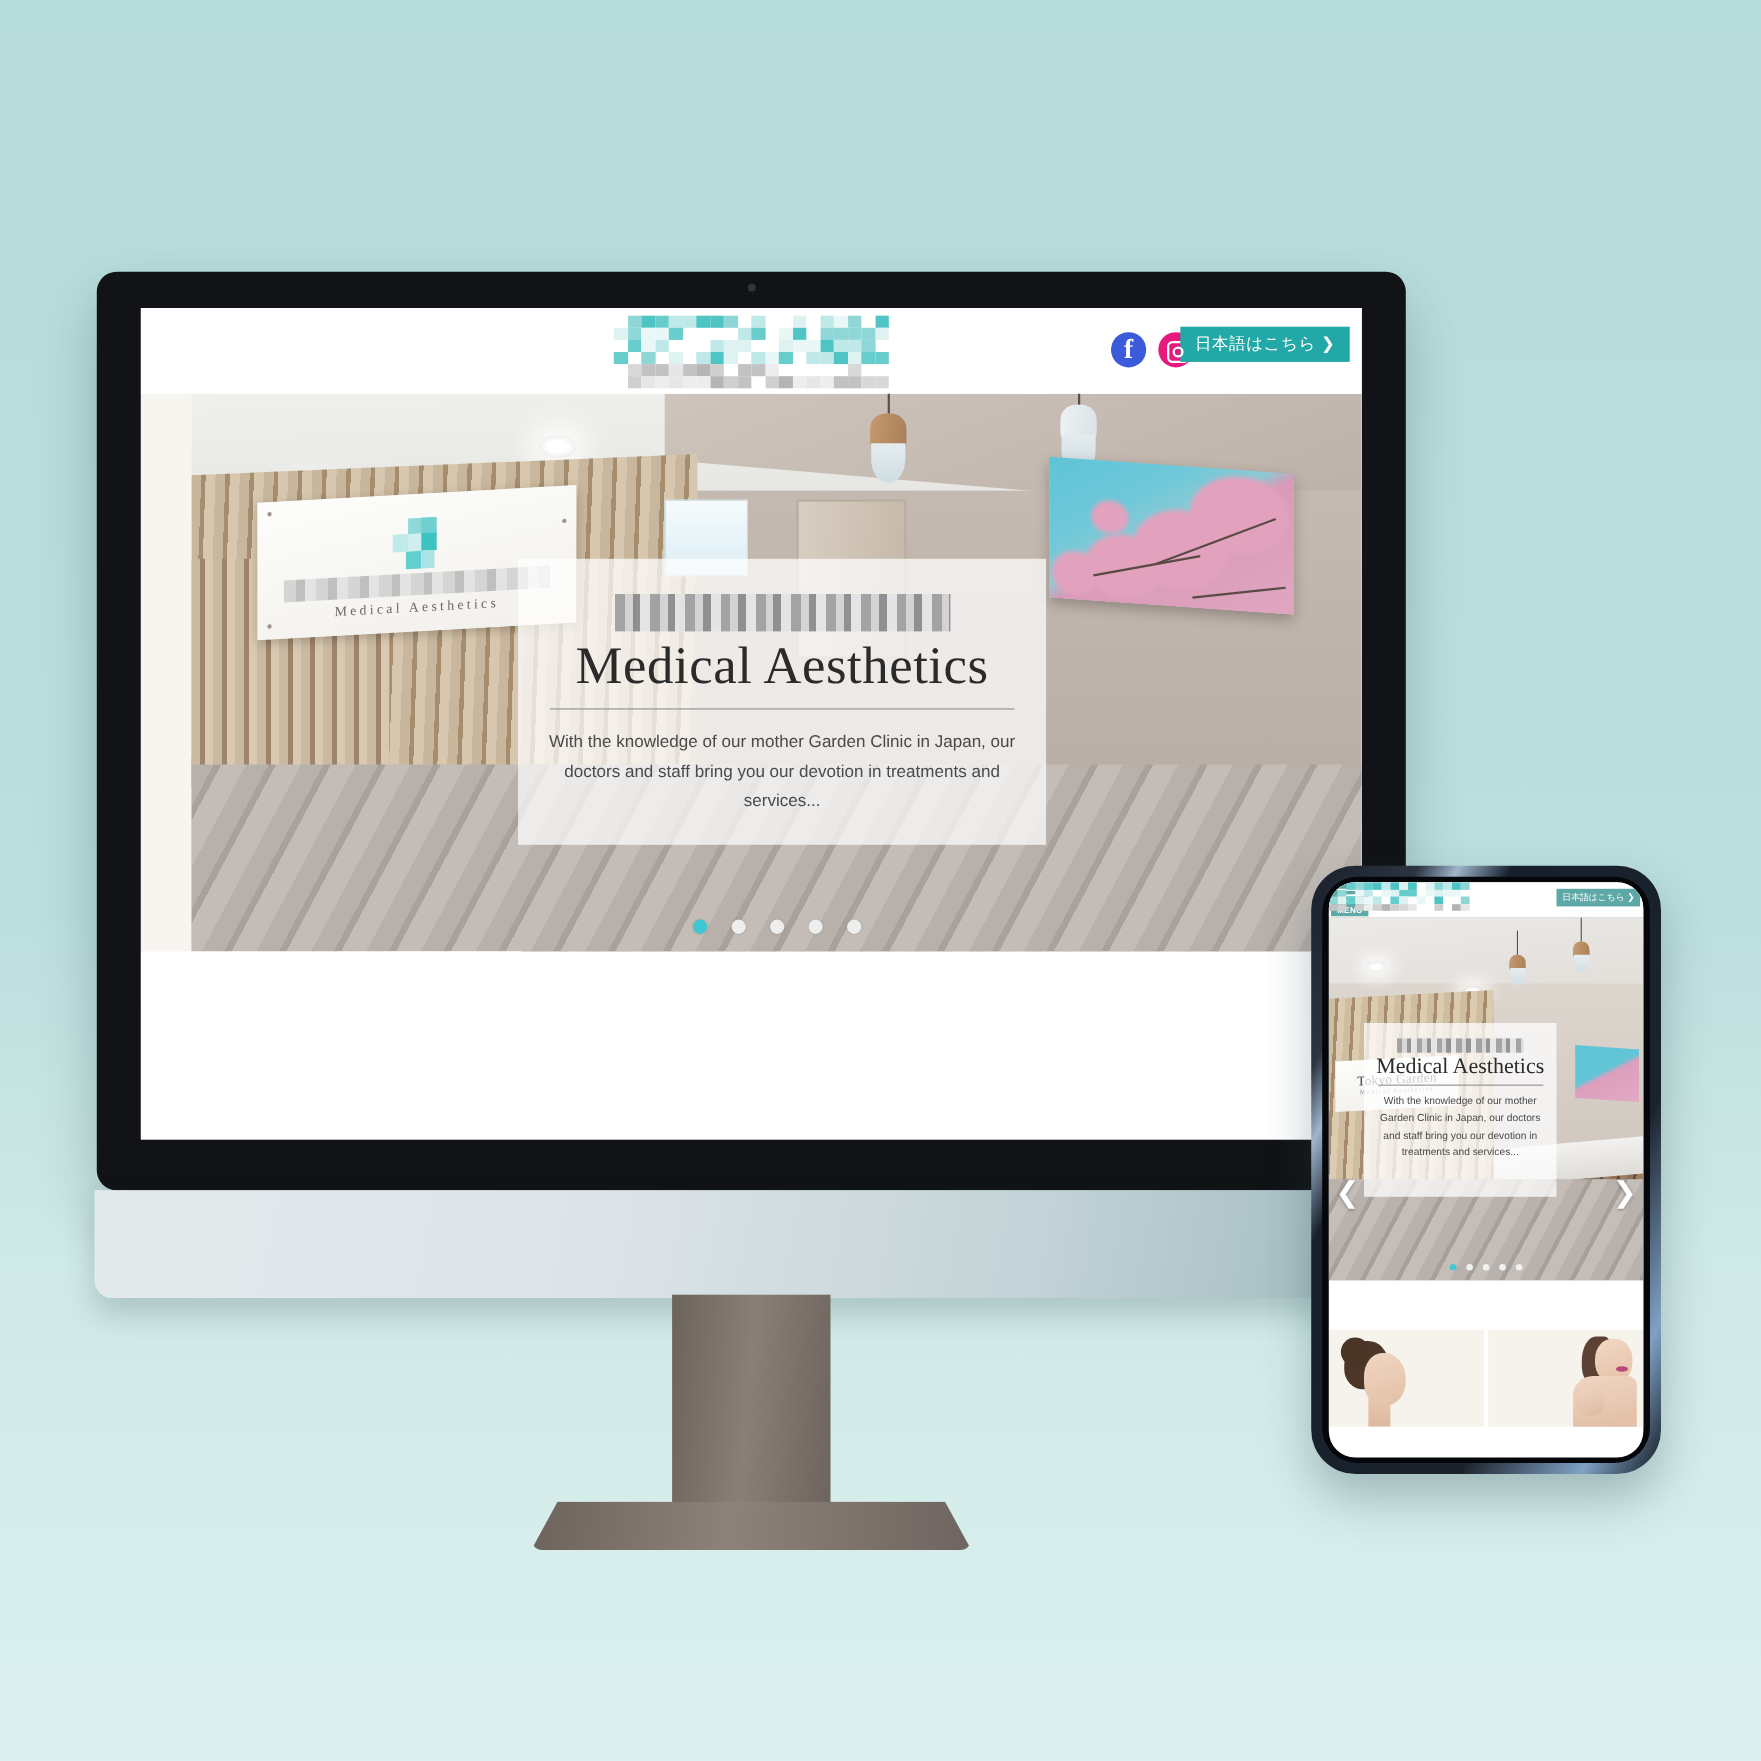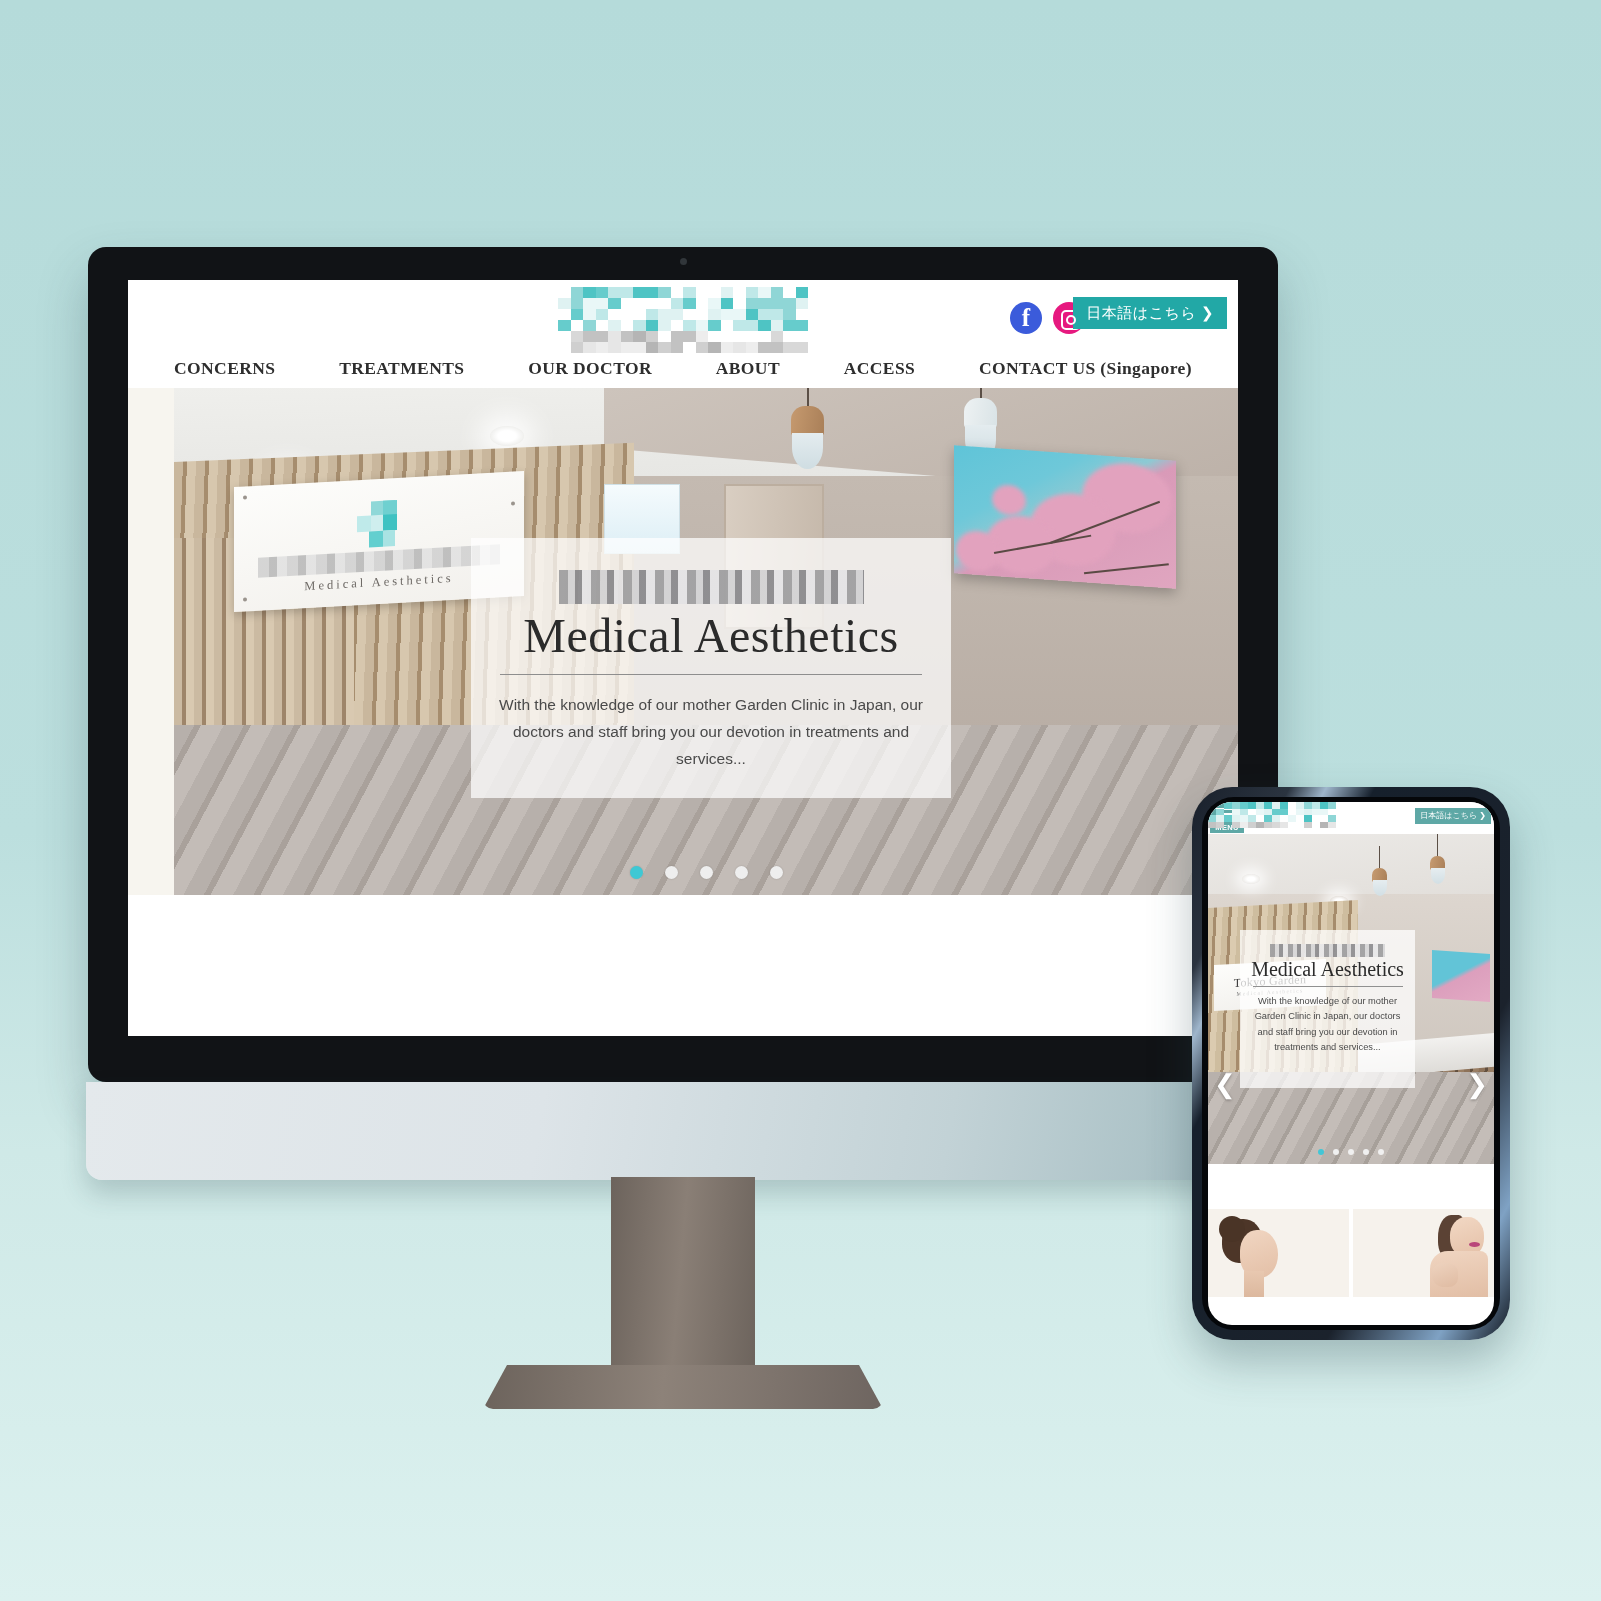--- a/index.html
+++ b/index.html
@@ -357,28 +357,20 @@
           <i style="left: 225px; top: 55px; width: 12.5px; height: 11px; background: rgb(216, 216, 216);"></i>
           <i style="left: 237.5px; top: 55px; width: 12.5px; height: 11px; background: rgb(216, 216, 216);"></i>
         </div>
       <div class="soc">
         <a class="fb"></a>
         <a class="ig"></a>
       </div>
       <a class="jp-btn">日本語はこちら ❯</a>
     </div>
 
-    <nav class="site-nav">
-      <span>CONCERNS</span>
-      <span>TREATMENTS</span>
-      <span>OUR DOCTOR</span>
-      <span>ABOUT</span>
-      <span>ACCESS</span>
-      <span>CONTACT US (Singapore)</span>
-    </nav>
 
     <div class="hero-wrap">
       <div class="hero-img">
         <div class="ceiling"></div>
         <div class="ceil-slope"></div>
         <div class="wall-back"></div>
 
         <div class="downlight" style="left:316px;top:38px;"></div>
         <div class="downlight" style="left:96px;top:86px;"></div>
 

